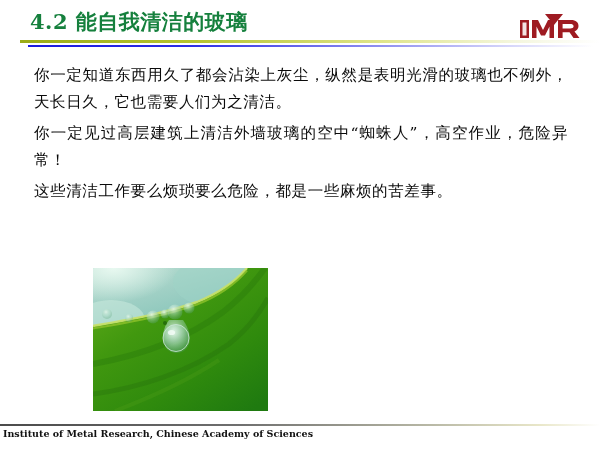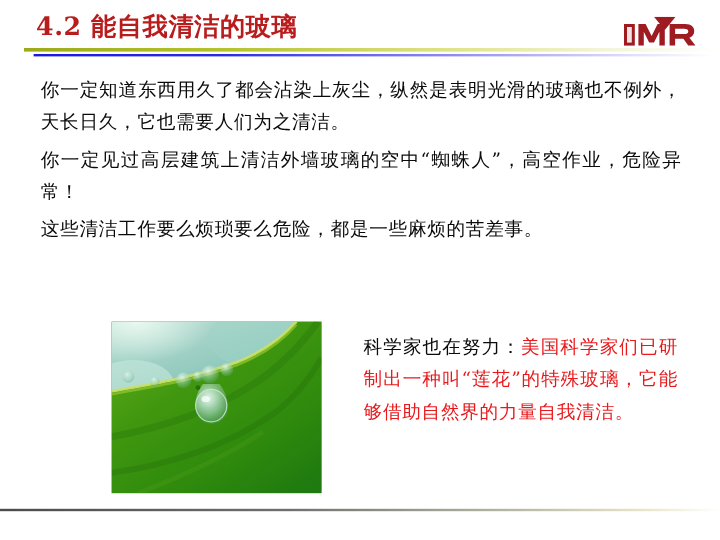--- a/index.html
+++ b/index.html
@@ -12,21 +12,21 @@
   }
   #slide{
     position:absolute;left:0;top:0;width:600px;height:450px;
     background:#ffffff;
   }
 
   
   #slide-title{
     position:absolute;left:30px;top:8px;
     font-family:"DejaVu Serif","Liberation Serif",serif;
-    font-size:21px;font-weight:bold;color:#b91c1c;
+    font-size:21px;font-weight:bold;color:#15803d;
     letter-spacing:0.5px;white-space:nowrap;
   }
   #logo{
     position:absolute;right:10px;top:14px;
     width:72px;height:26px;
   }
 
   .rule-green{
     position:absolute;left:20px;top:40px;width:580px;height:3px;
     background:linear-gradient(to right,#9aab17 0%,#b6c32f 30%,#dfe48a 62%,#f4f6dd 85%,#ffffff 100%);
@@ -166,17 +166,17 @@
 
         <path d="M76,52 C70,60 68,70 72,78 C76,86 88,88 94,80 C100,72 96,60 90,52 Z" fill="url(#dropg)"></path>
         <ellipse cx="83" cy="70" rx="13" ry="13.5" fill="url(#dropg)"></ellipse>
         <ellipse cx="83" cy="70" rx="13" ry="13.5" fill="none" stroke="#cfe9dc" stroke-width="1" opacity="0.8"></ellipse>
         <ellipse cx="78.5" cy="64.5" rx="3.6" ry="2.6" fill="#f2fbf6" opacity="0.85"></ellipse>
         <circle cx="72" cy="55" r="2" fill="#1d5e0a" opacity="0.7"></circle>
       </g>
     </svg>
   </div>
 
-  <div id="note"><span>科学家也在努力：</span><span class="note-red">美国科学家们已研制出一种叫“莲花”的特殊玻璃，它能够借助自然界的力量自我清洁。</span></div>
 
   <div class="footer-rule"></div>
+  <div id="footer-text">Institute of Metal Research, Chinese Academy of Sciences</div>
 
 </div>
 
 </body></html>

